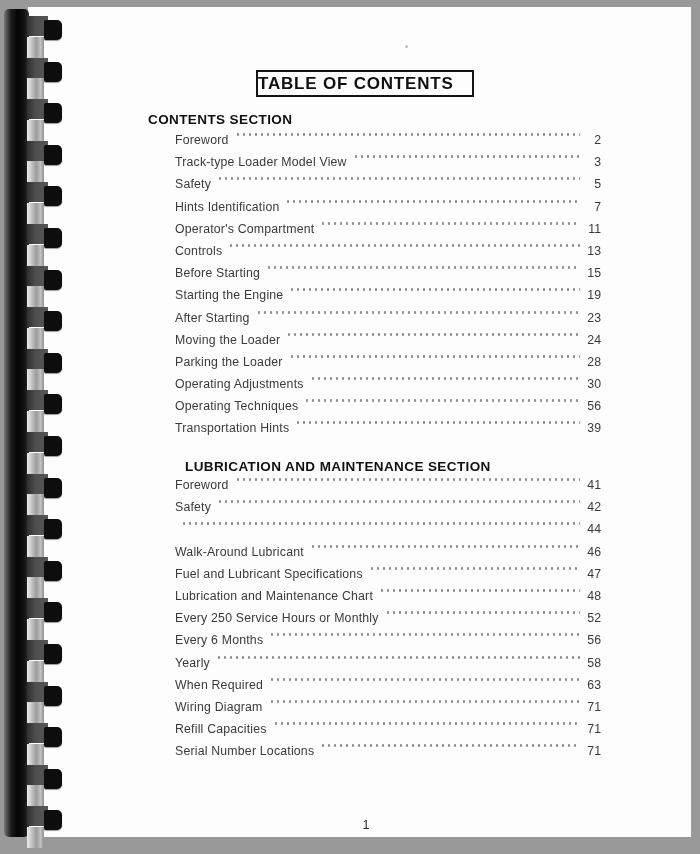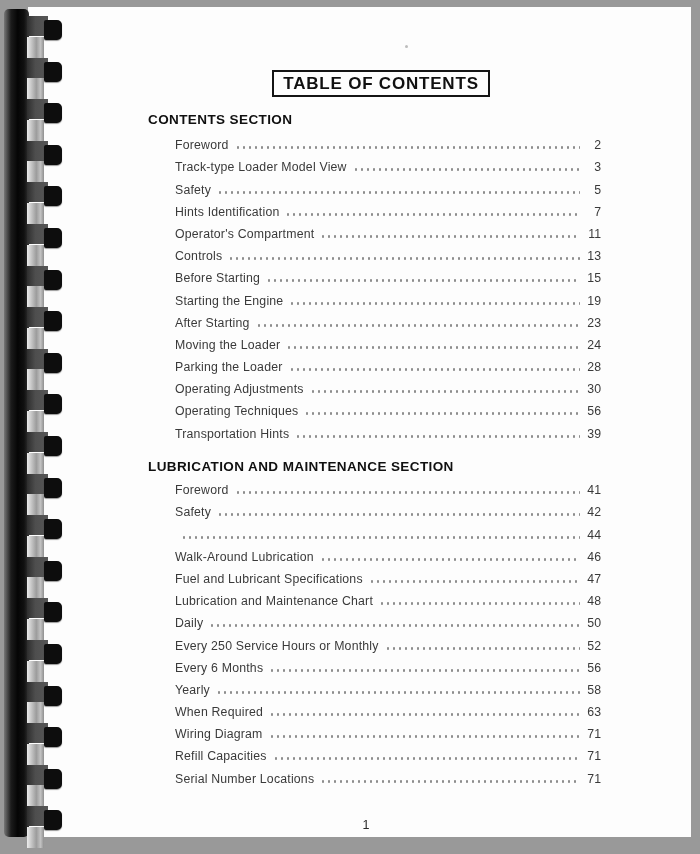--- a/index.html
+++ b/index.html
@@ -41,41 +41,41 @@
     box-shadow: 0 1px 1px rgba(0,0,0,0.4);
   }
   .tooth-highlight {
     position: absolute;
     left: 27px; width: 17px; height: 21px;
     background: linear-gradient(to right, #ececec, #9c9c9c 55%, #c2c2c2 80%, #8f8f8f);
   }
   
   #title-box {
     position: absolute;
-    left: 272px; top: 70px;
+    left: 256px; top: 70px;
     width: 214px; height: 23px;
     border: 2px solid #141414;
-    display: flex; align-items: center; justify-content: center;
+    display: flex; align-items: center; 
   }
   #title-box span {
     font-size: 17px; font-weight: bold; color: #101010;
     letter-spacing: 0.8px; white-space: nowrap;
   }
   .section-heading {
     position: absolute;
     left: 148px;
     font-size: 13.5px; font-weight: bold; color: #101010;
     letter-spacing: 0.4px; white-space: nowrap;
   }
   .entries {
     position: absolute;
     left: 175px; width: 426px;
   }
   .toc-row {
-    display: flex; align-items: flex-end;
+    display: flex; 
     height: 22.2px;
     padding-bottom: 3px;
     box-sizing: border-box;
   }
   .toc-label {
     font-size: 12.3px; color: #3a3a3a;
     letter-spacing: 0.2px; white-space: nowrap;
   }
   .toc-dots {
     flex: 1;
@@ -247,55 +247,50 @@
           <span class="toc-label">Operating Techniques</span>
           <span class="toc-dots"></span>
           <span class="toc-page">56</span>
         </div>
         <div class="toc-row">
           <span class="toc-label">Transportation Hints</span>
           <span class="toc-dots"></span>
           <span class="toc-page">39</span>
         </div>
       </div>
-      <div class="section-heading" style="top: 459px;">LUBRICATION AND MAINTENANCE SECTION</div>
+      <div class="section-heading" style="top: 459px; margin-left: 37px;">LUBRICATION AND MAINTENANCE SECTION</div>
       <div class="entries" style="top: 478px;">
         <div class="toc-row">
           <span class="toc-label">Foreword</span>
           <span class="toc-dots"></span>
           <span class="toc-page">41</span>
         </div>
         <div class="toc-row">
           <span class="toc-label">Safety</span>
           <span class="toc-dots"></span>
           <span class="toc-page">42</span>
         </div>
         <div class="toc-row">
           <span class="toc-dots"></span>
           <span class="toc-page">44</span>
         </div>
         <div class="toc-row">
-          <span class="toc-label">Walk-Around Lubrication</span>
+          <span class="toc-label">Walk-Around Lubricant</span>
           <span class="toc-dots"></span>
           <span class="toc-page">46</span>
         </div>
         <div class="toc-row">
           <span class="toc-label">Fuel and Lubricant Specifications</span>
           <span class="toc-dots"></span>
           <span class="toc-page">47</span>
         </div>
         <div class="toc-row">
           <span class="toc-label">Lubrication and Maintenance Chart</span>
           <span class="toc-dots"></span>
           <span class="toc-page">48</span>
-        </div>
-        <div class="toc-row">
-          <span class="toc-label">Daily</span>
-          <span class="toc-dots"></span>
-          <span class="toc-page">50</span>
         </div>
         <div class="toc-row">
           <span class="toc-label">Every 250 Service Hours or Monthly</span>
           <span class="toc-dots"></span>
           <span class="toc-page">52</span>
         </div>
         <div class="toc-row">
           <span class="toc-label">Every 6 Months</span>
           <span class="toc-dots"></span>
           <span class="toc-page">56</span>

